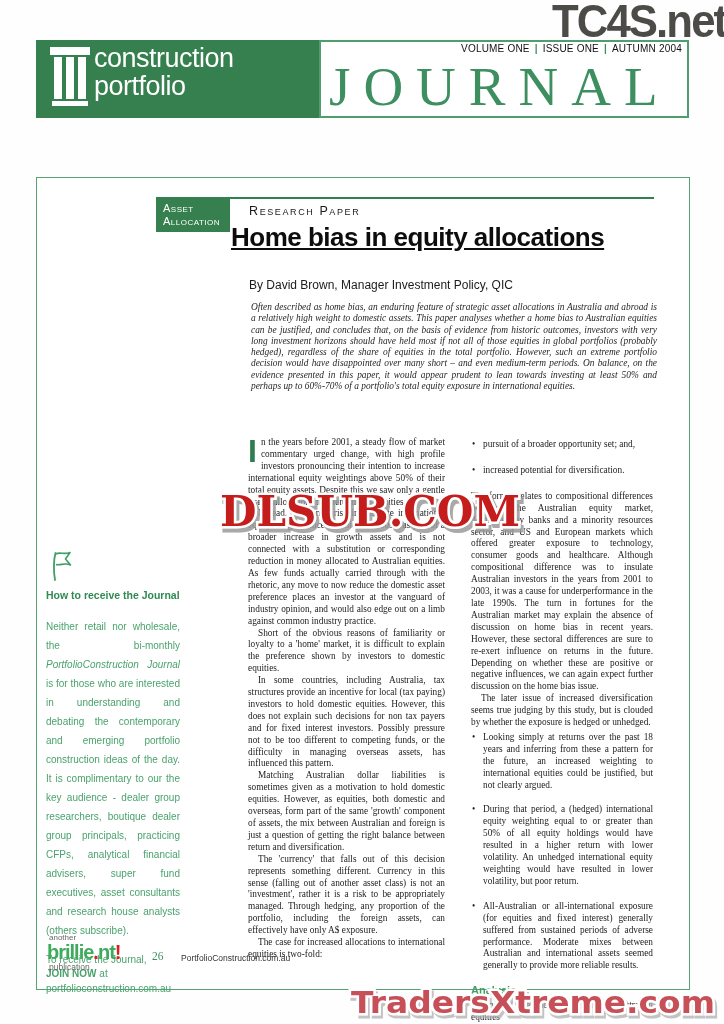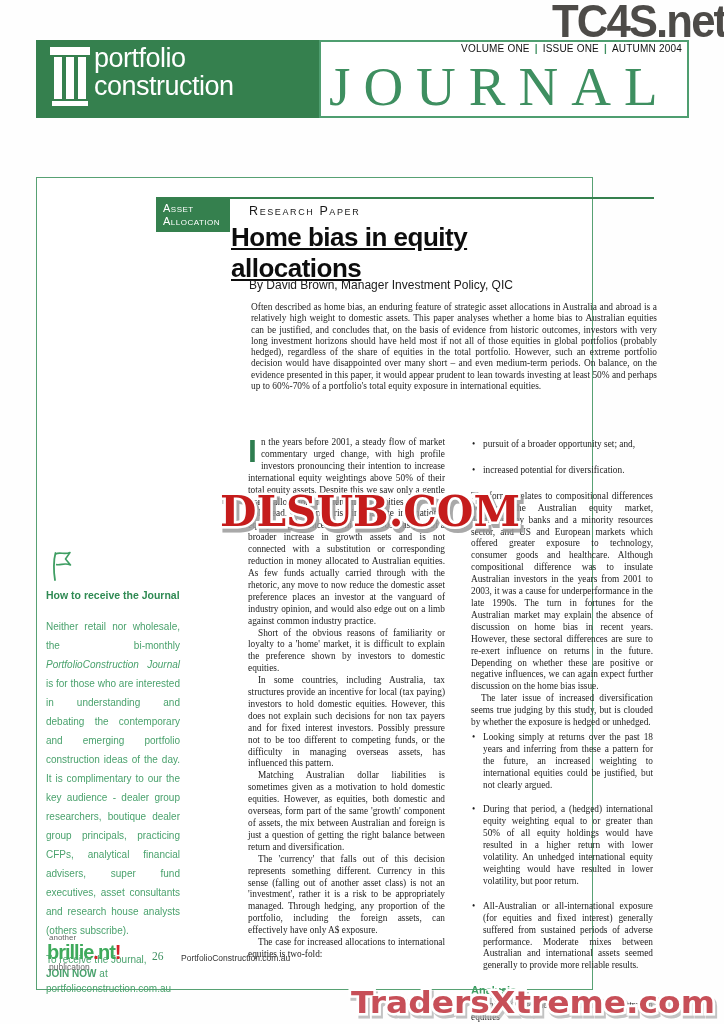--- a/index.html
+++ b/index.html
@@ -15,33 +15,33 @@
                border:2px solid #4f9e70;box-sizing:border-box;}
   .issue-line{position:absolute;top:1px;right:5px;font-size:10px;color:#111;letter-spacing:0.2px;
               white-space:nowrap;}
   .issue-line .sep{color:#3e8f60;font-weight:bold;padding:0 5px;}
   .journal-word{position:absolute;left:8px;bottom:0px;font-family:"Liberation Serif",serif;
                 font-size:55px;line-height:58px;color:#3e8f60;letter-spacing:13px;white-space:nowrap;}
   .tagline{position:absolute;left:36px;top:128px;width:660px;font-size:16.5px;font-weight:bold;
            color:#e0861c;white-space:nowrap;letter-spacing:-0.2px;}
 
   
-  .page{position:absolute;left:36px;top:177px;width:557px;height:813px;background:#fff;
+  .page{position:absolute;left:36px;top:177px;width:654px;height:813px;background:#fff;
         border:1.5px solid #57a173;box-sizing:border-box;}
   .rule-top{position:absolute;left:119px;top:19px;width:498px;height:2px;background:#35804e;}
   .badge{position:absolute;left:119px;top:21px;width:74px;height:33px;background:#35804e;
          color:#fff;font-variant:small-caps;font-size:11px;line-height:13px;padding:3px 0 0 7px;
          box-sizing:border-box;letter-spacing:0.5px;}
   .kicker{position:absolute;left:212px;top:26px;font-variant:small-caps;font-size:12.5px;
           letter-spacing:1.6px;color:#1a1a1a;font-weight:500;}
   .title{position:absolute;left:194px;top:44px;font-size:26px;font-weight:bold;color:#0d0d0d;
          letter-spacing:-0.5px;text-decoration:underline;}
   .byline{position:absolute;left:212px;top:100px;font-size:12px;color:#1b1b1b;}
   .abstract{position:absolute;left:214px;top:124px;width:406px;font-family:"Liberation Serif",serif;
-            font-size:9.4px;line-height:11.3px;text-align:justify;color:#1f1f1f;}
+            font-style:italic;font-size:9.4px;line-height:11.3px;text-align:justify;color:#1f1f1f;}
 
   .col{position:absolute;font-family:"Liberation Serif",serif;font-size:9.3px;line-height:11.9px;
        text-align:justify;color:#1c1c1c;}
   .col-left{left:211px;top:259px;width:197px;}
   .col-right{left:434px;top:261px;width:182px;}
   .col p{margin:0;}
   .col p.ind{text-indent:10px;}
   .dropcap{float:left;color:#2e7d4f;font-weight:bold;font-size:32px;line-height:27px;
            margin:1px 4px 0 0;font-family:"Liberation Sans",sans-serif;}
   .bullet-item{position:relative;padding-left:12px;margin-bottom:13px;}
@@ -84,22 +84,22 @@
     <svg class="pillar" width="44" height="64" viewBox="0 0 44 64">
       <rect x="2" y="0" width="40" height="8" fill="#fff"></rect>
       <rect x="6" y="10" width="8" height="42" fill="#fff"></rect>
       <rect x="18" y="10" width="8" height="42" fill="#fff"></rect>
       <rect x="30" y="10" width="8" height="42" fill="#fff"></rect>
       <rect x="4" y="54" width="12" height="5" fill="#fff"></rect>
       <rect x="16" y="54" width="12" height="5" fill="#fff"></rect>
       <rect x="28" y="54" width="12" height="5" fill="#fff"></rect>
     </svg>
     <div class="logo-text">
+      <div>construction</div>
       <div>portfolio</div>
-      <div>construction</div>
     </div>
   </div>
 
   <div class="journal-box">
     <div class="issue-line">
       <span>VOLUME ONE</span><span class="sep">|</span><span>ISSUE ONE</span><span class="sep">|</span><span>AUTUMN 2004</span>
     </div>
     <div class="journal-word">JOURNAL</div>
   </div>
 

